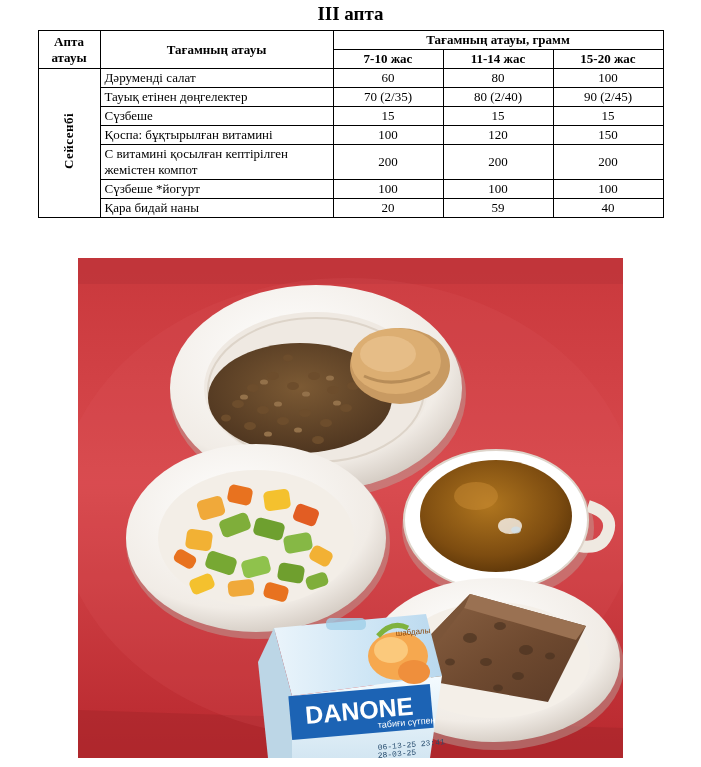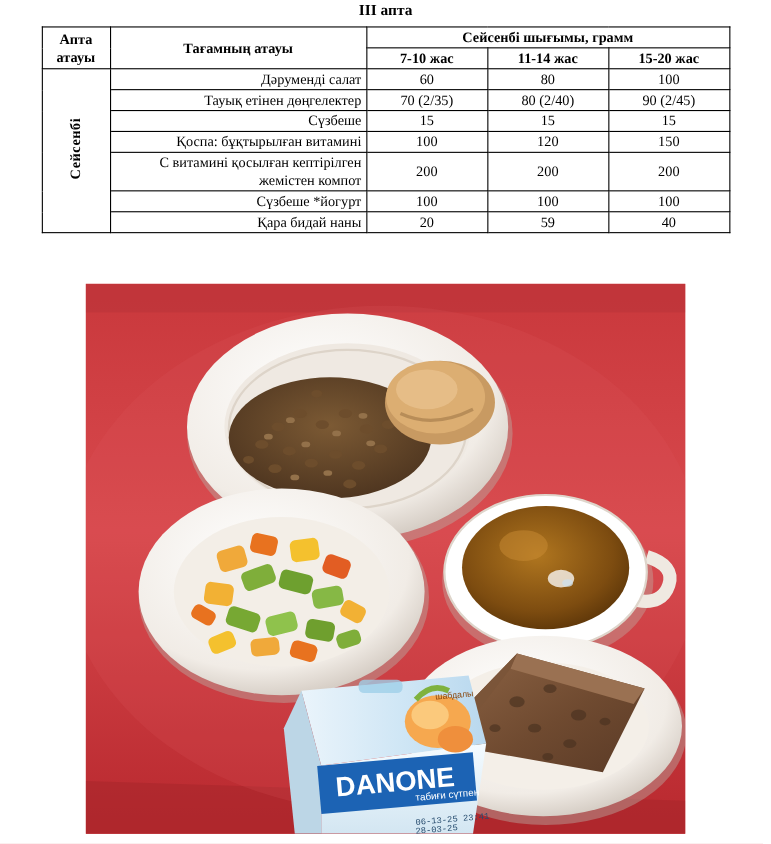--- a/index.html
+++ b/index.html
@@ -11,21 +11,21 @@
     width: 701px;
     height: 767px;
     font-family: "Liberation Serif", serif;
     color: #000000;
     position: relative;
     overflow: hidden;
   }
   .page-title {
     text-align: center;
     font-weight: bold;
-    font-size: 14px;
+    font-size: 19px;
     font-family: "Liberation Serif", serif;
     margin: 3px 0 5px 0;
   }
   table.menu-table {
     border-collapse: collapse;
     margin: 0 auto;
     width: 625px;
     table-layout: fixed;
   }
   table.menu-table td, table.menu-table th {
@@ -34,21 +34,21 @@
     font-family: "Liberation Serif", serif;
     padding: 1px 4px;
     vertical-align: middle;
   }
   th.hdr {
     text-align: center;
     font-weight: bold;
     font-size: 12.5px;
   }
   td.dishname {
-    text-align: right;
+    text-align: left;
     padding-left: 5px;
   }
   td.amount {
     text-align: center;
   }
   td.daycell {
     text-align: center;
     vertical-align: middle;
     font-weight: bold;
     font-size: 13px;
@@ -92,21 +92,21 @@
     <col class="col-day">
       <col class="col-dish">
       <col class="col-age">
       <col class="col-age">
       <col class="col-age">
   </colgroup>
   <tbody>
     <tr>
       <th class="hdr" rowspan="2">Апта атауы</th>
       <th class="hdr" rowspan="2">Тағамның атауы</th>
-      <th class="hdr" colspan="3">Сейсенбі шығымы, грамм</th>
+      <th class="hdr" colspan="3">Тағамның атауы, грамм</th>
     </tr>
     <tr>
       <th class="hdr">7-10 жас</th>
       <th class="hdr">11-14 жас</th>
       <th class="hdr">15-20 жас</th>
     </tr>
 
     <tr>
       <td class="daycell" rowspan="7"><span class="vertical-text">Сейсенбі</span></td>
       <td class="dishname">Дәруменді салат</td>

